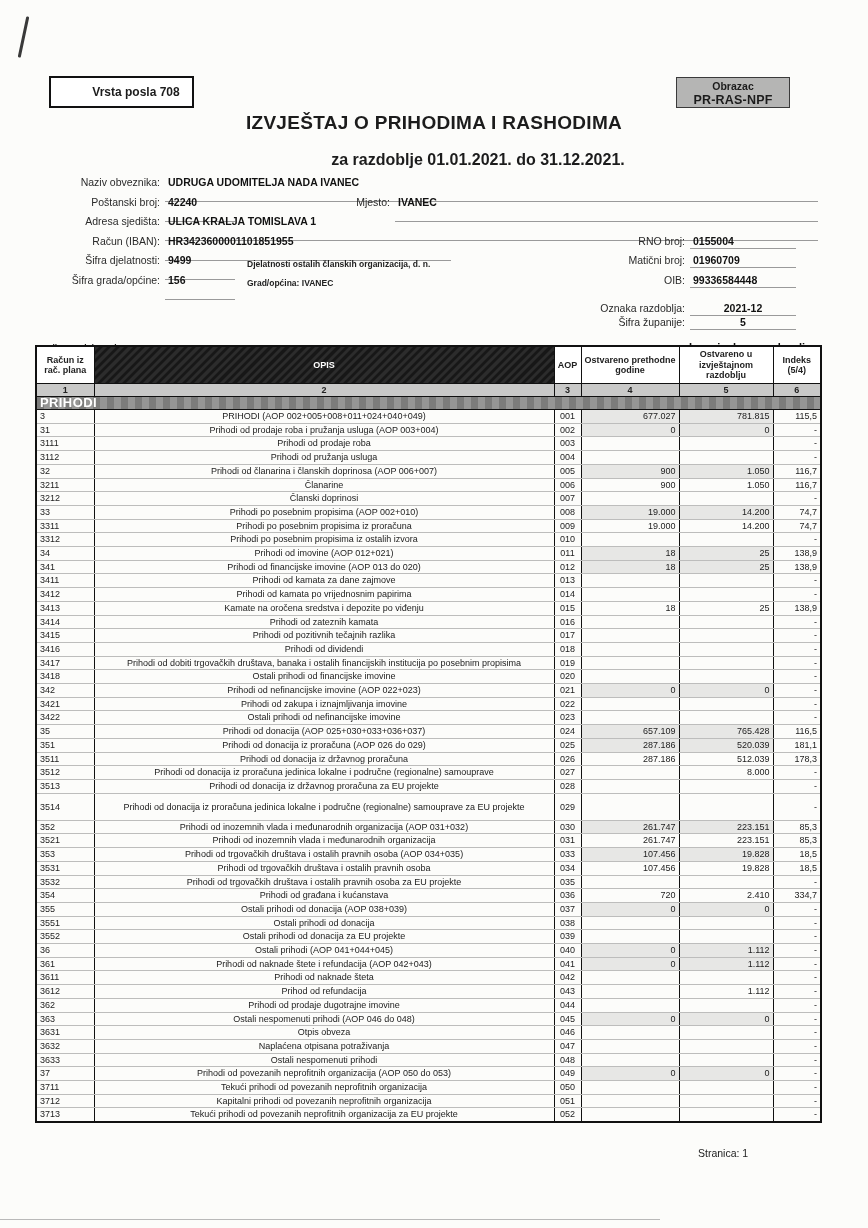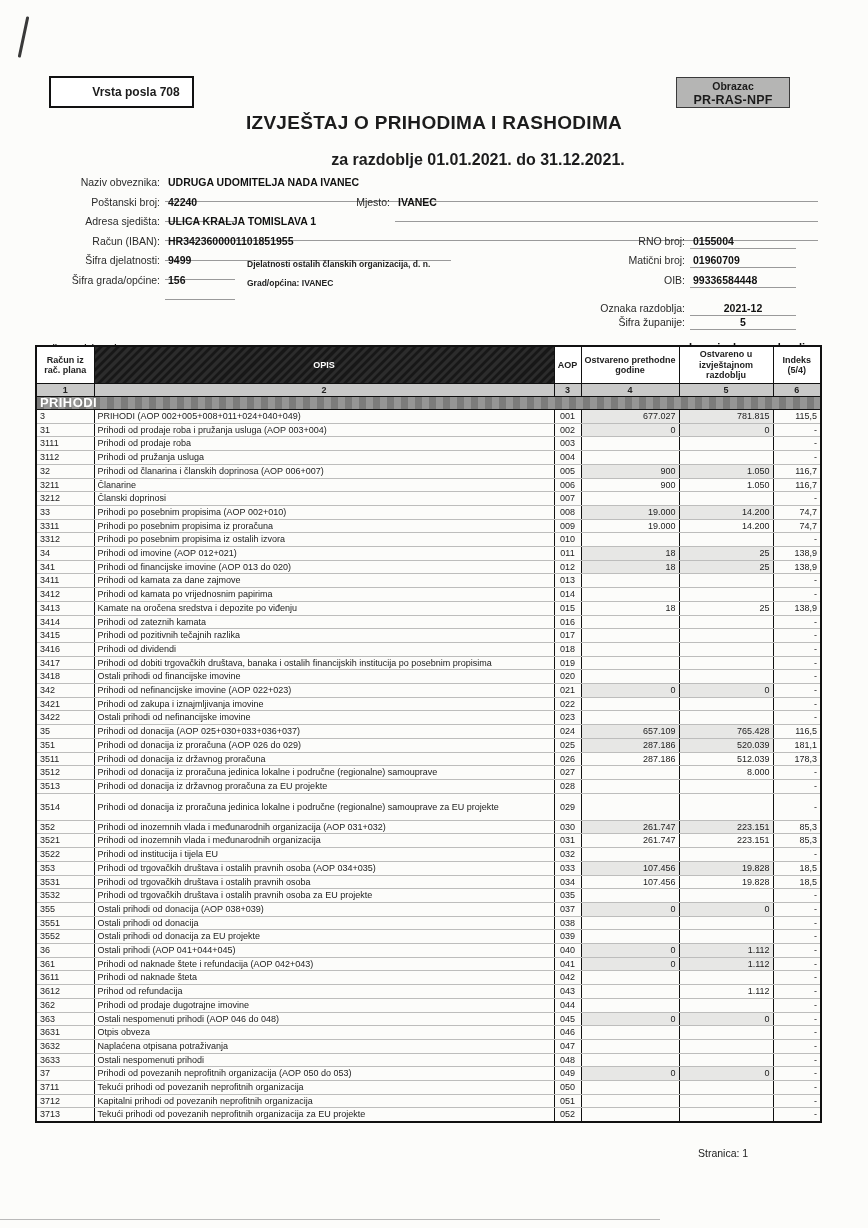--- a/index.html
+++ b/index.html
@@ -105,21 +105,21 @@
     height:12px;background:#8d8d8c;
     background-image:repeating-linear-gradient(90deg, rgba(0,0,0,.12) 0 7px, rgba(255,255,255,.08) 7px 14px);
     color:#fff;font-weight:bold;font-size:13px;letter-spacing:.4px;
     border-bottom:1px solid #111;line-height:12px;text-align:left;
   }
   .fin-table tbody td{
     height:12.7px;line-height:12.7px;border-bottom:1px solid #bdbdbc;
   }
   .fin-table tbody tr.tall td{height:26px;line-height:26px;}
   .c-racun{text-align:left;}
-  .c-opis{text-align:left;}
+  .c-opis{text-align:center;}
   .c-aop{text-align:center;}
   .c-num{text-align:right;}
   .c-idx{text-align:right;}
   td.shade{background:#e7e7e5;}
   
   .page-footer{
     position:absolute;left:698px;top:1147px;font-size:10.5px;color:#222;
   }
 </style>
 </head>
@@ -474,28 +474,20 @@
         </tr>
         <tr>
           <td class="c-racun">3521</td>
           <td class="c-opis">Prihodi od inozemnih vlada i međunarodnih organizacija</td>
           <td class="c-aop">031</td>
           <td class="c-num">261.747</td>
           <td class="c-num">223.151</td>
           <td class="c-idx">85,3</td>
         </tr>
         <tr>
-          <td class="c-racun">3522</td>
-          <td class="c-opis">Prihodi od institucija i tijela EU</td>
-          <td class="c-aop">032</td>
-          <td class="c-num"></td>
-          <td class="c-num"></td>
-          <td class="c-idx">-</td>
-        </tr>
-        <tr>
           <td class="c-racun">353</td>
           <td class="c-opis">Prihodi od trgovačkih društava i ostalih pravnih osoba (AOP 034+035)</td>
           <td class="c-aop">033</td>
           <td class="c-num shade">107.456</td>
           <td class="c-num shade">19.828</td>
           <td class="c-idx">18,5</td>
         </tr>
         <tr>
           <td class="c-racun">3531</td>
           <td class="c-opis">Prihodi od trgovačkih društava i ostalih pravnih osoba</td>
@@ -506,20 +498,28 @@
         </tr>
         <tr>
           <td class="c-racun">3532</td>
           <td class="c-opis">Prihodi od trgovačkih društava i ostalih pravnih osoba za EU projekte</td>
           <td class="c-aop">035</td>
           <td class="c-num"></td>
           <td class="c-num"></td>
           <td class="c-idx">-</td>
         </tr>
         <tr>
+          <td class="c-racun">354</td>
+          <td class="c-opis">Prihodi od građana i kućanstava</td>
+          <td class="c-aop">036</td>
+          <td class="c-num">720</td>
+          <td class="c-num">2.410</td>
+          <td class="c-idx">334,7</td>
+        </tr>
+        <tr>
           <td class="c-racun">355</td>
           <td class="c-opis">Ostali prihodi od donacija (AOP 038+039)</td>
           <td class="c-aop">037</td>
           <td class="c-num shade">0</td>
           <td class="c-num shade">0</td>
           <td class="c-idx">-</td>
         </tr>
         <tr>
           <td class="c-racun">3551</td>
           <td class="c-opis">Ostali prihodi od donacija</td>

